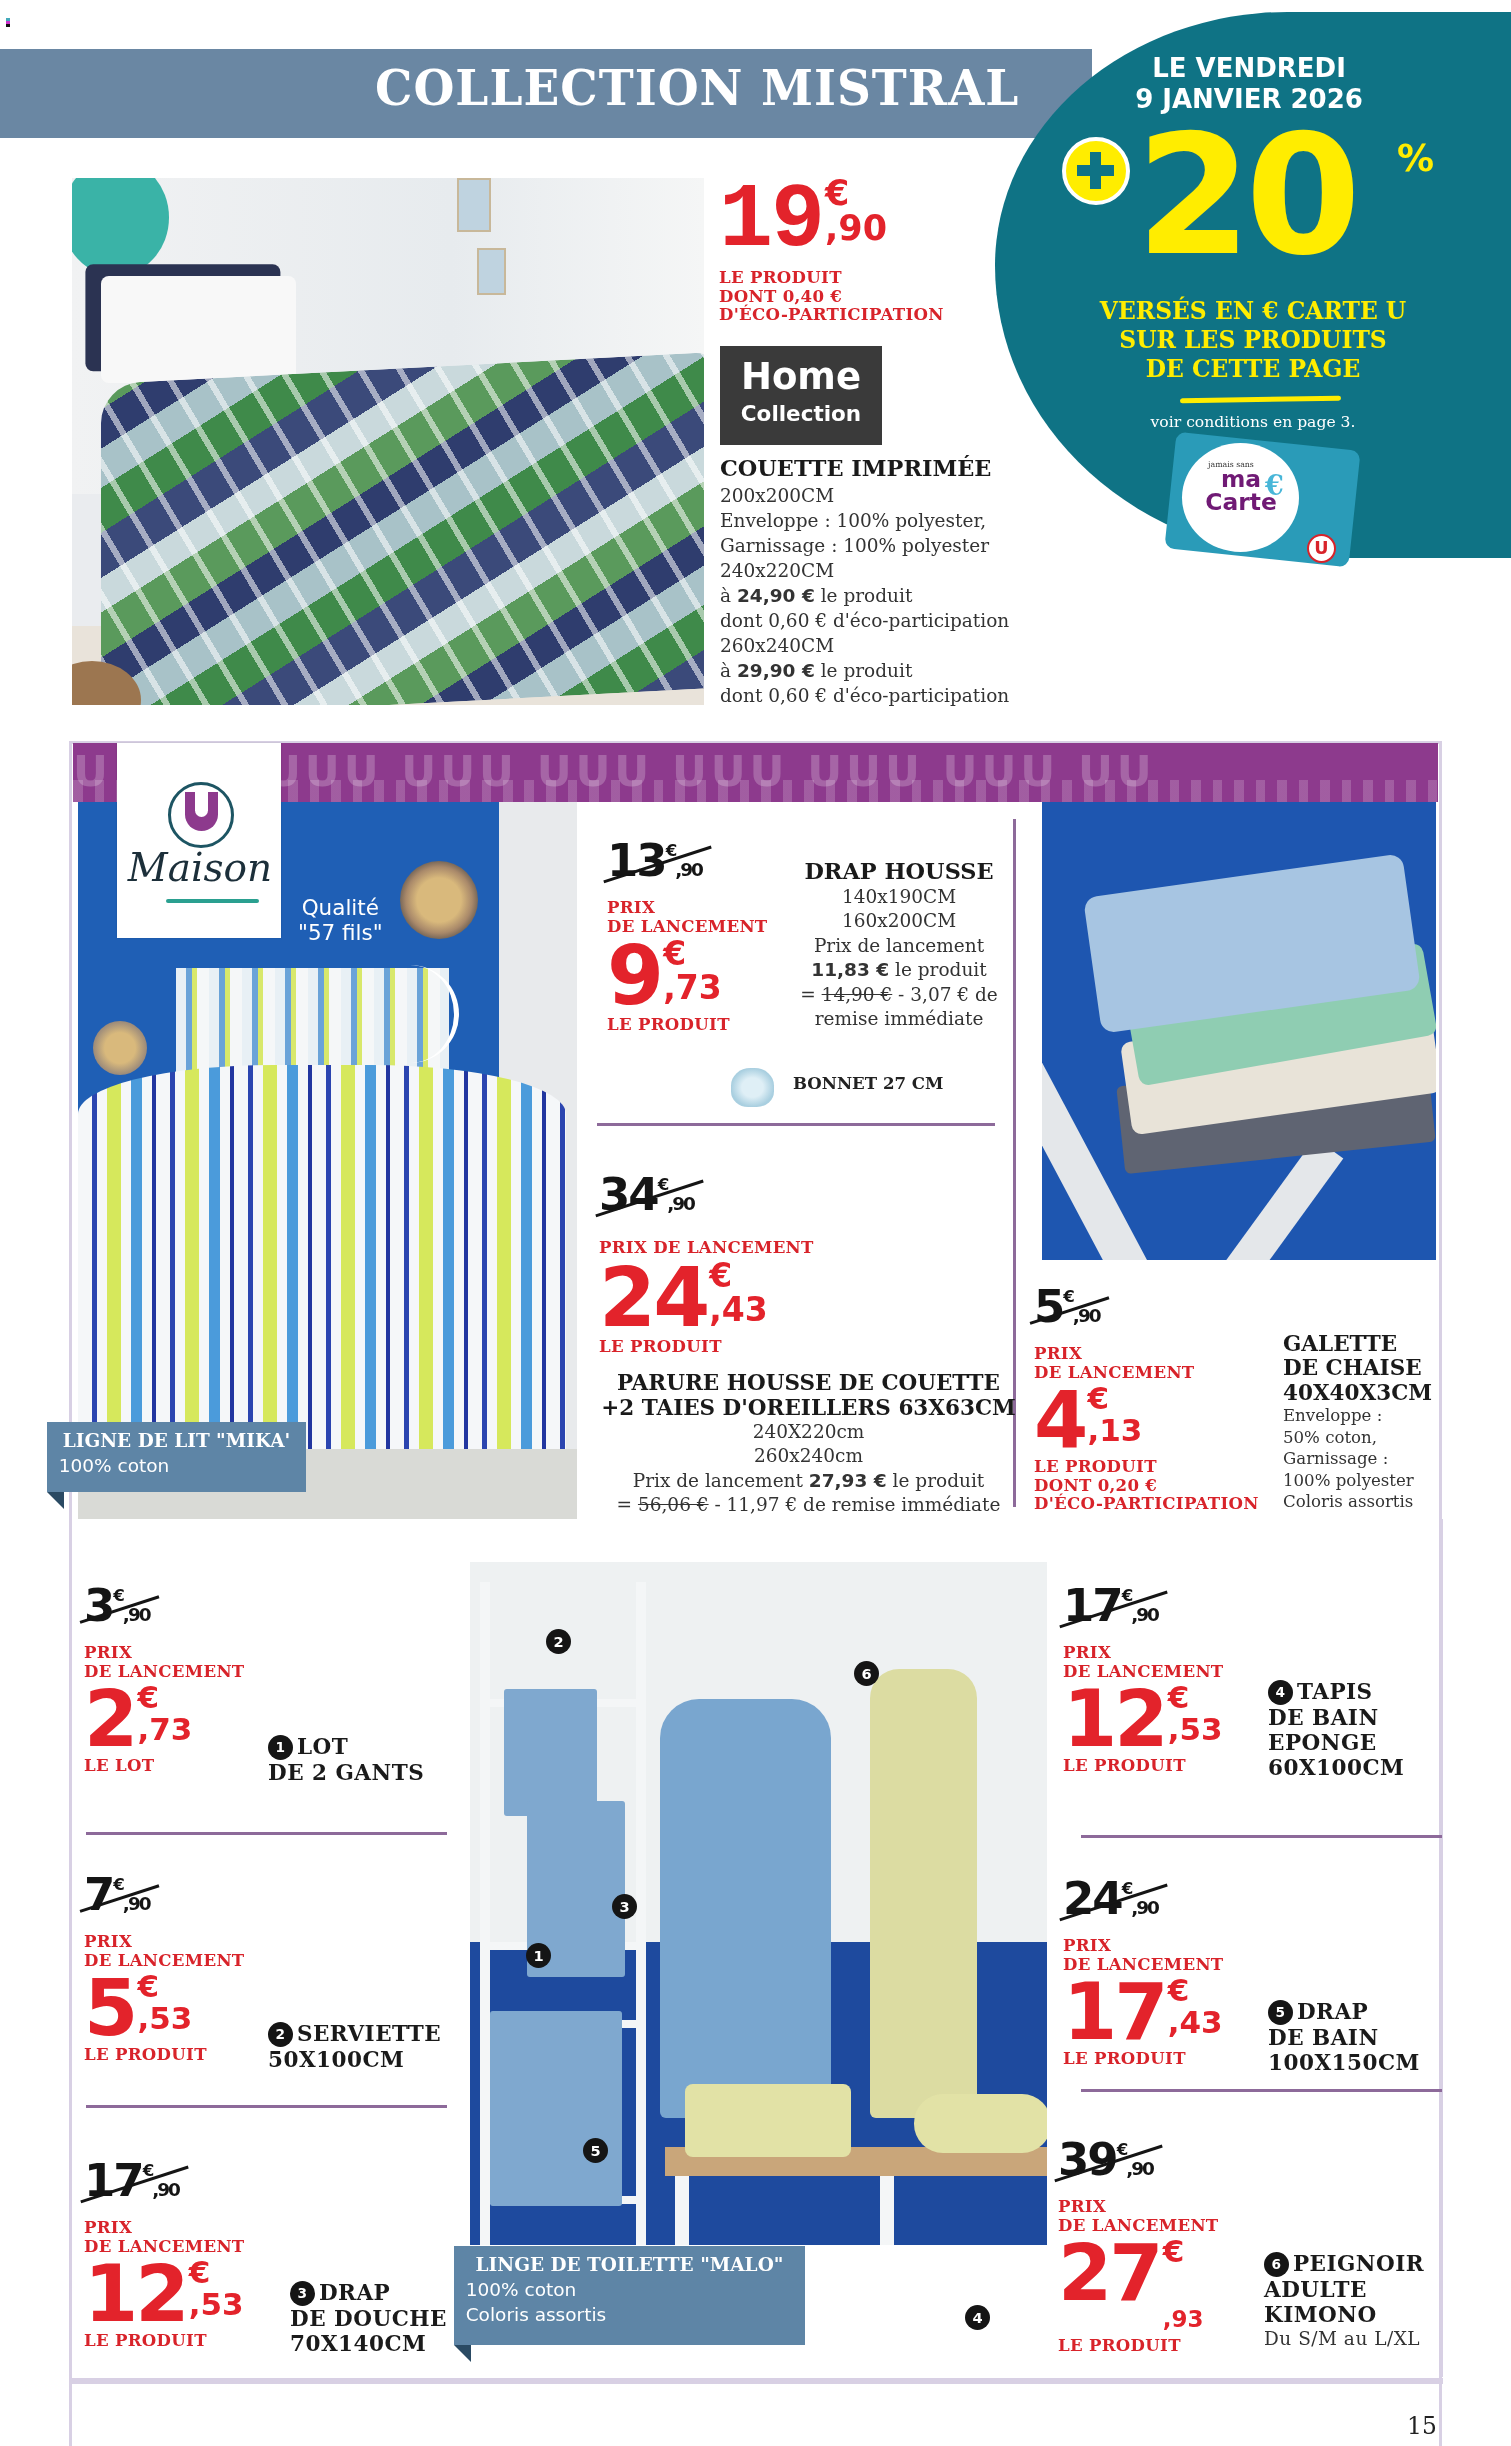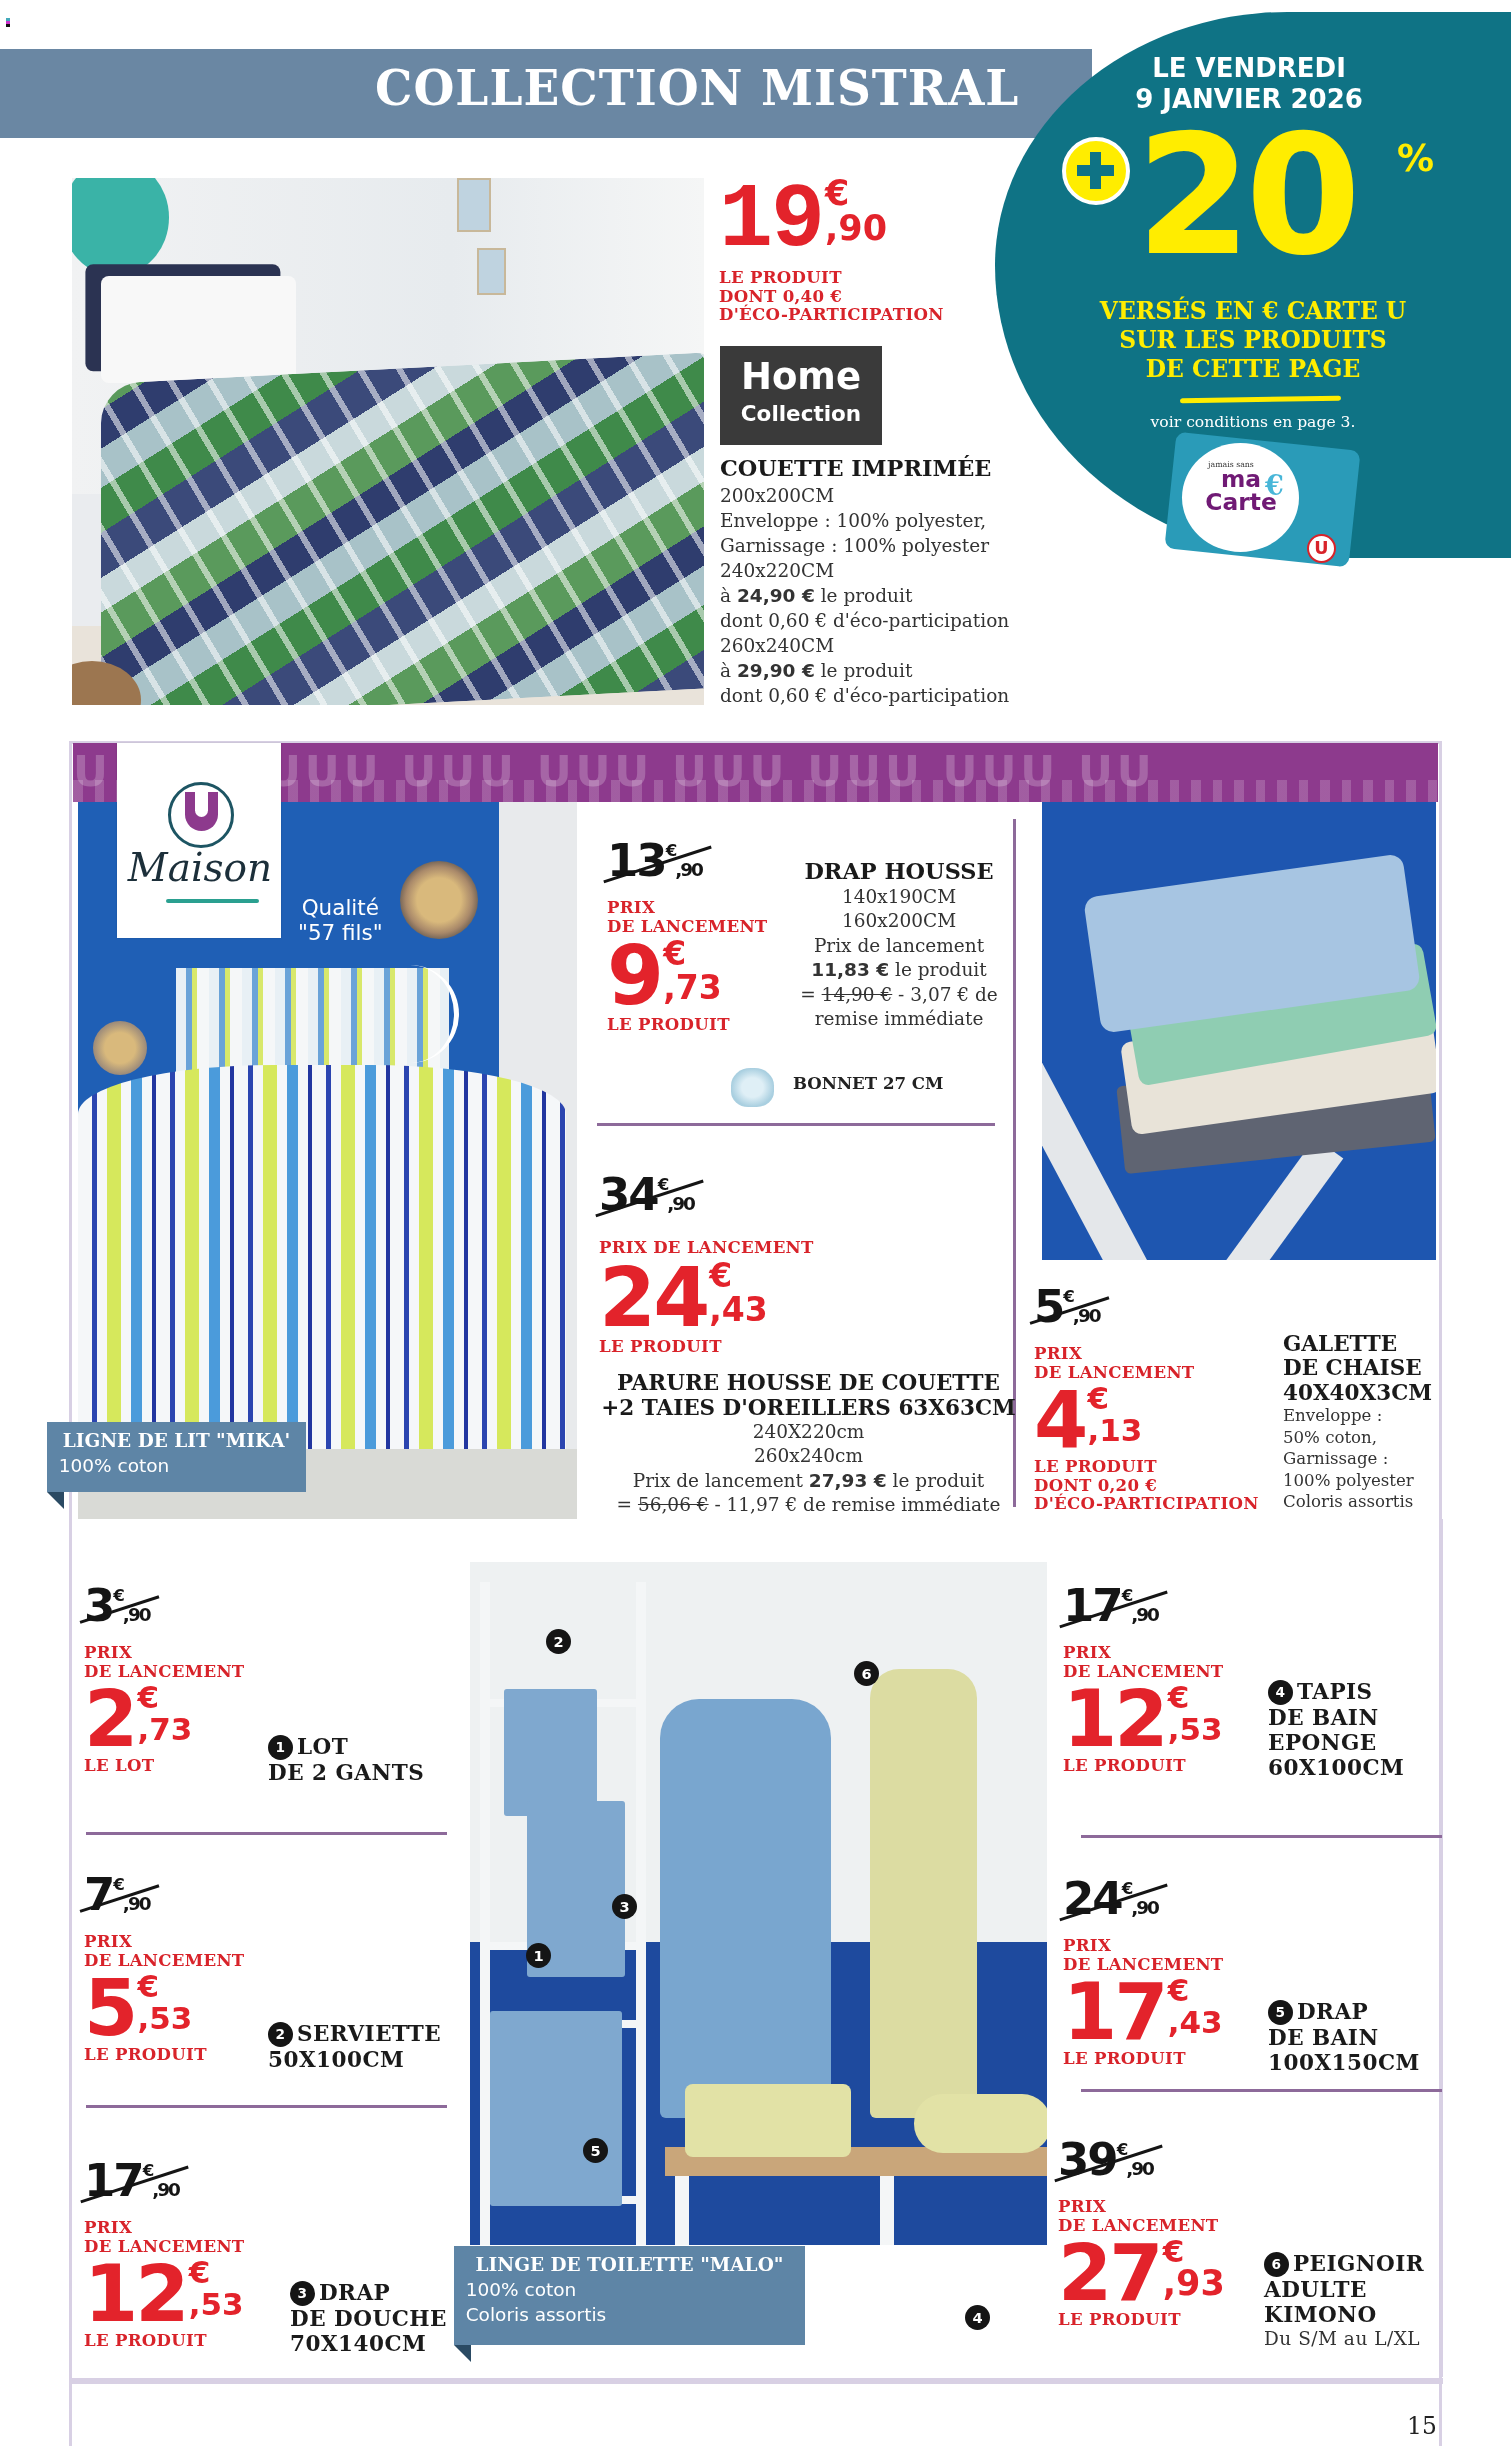--- a/index.html
+++ b/index.html
@@ -471,21 +471,21 @@
 <div class="pb" style="left:1058px;top:2126px;">
   <div class="old strike"><span>39</span><span class="eur">€</span><span class="dec">,90</span></div>
   <div class="red-lbl" style="margin-top:5.9px;">
       <div>PRIX</div>
       <div>DE LANCEMENT</div>
     </div>
   <div class="new">
     <span class="int" style="font-size:78px;">27</span>
     <span class="frac">
         <span class="cur" style="font-size:31px;">€</span>
-        <span style="font-size:35px;line-height:33px;">,93</span>
+        <span style="font-size:23px;line-height:33px;margin-top:36px;">,93</span>
       </span>
   </div>
   <div class="red-lbl">LE PRODUIT</div>
 </div>
 <div class="desc-b" style="left:1264px;top:2251px;">
   <div><span class="num-inline">6</span><span>PEIGNOIR</span></div>
   <div>ADULTE</div>
   <div>KIMONO</div>
   <div class="desc-n">Du S/M au L/XL</div>
 </div>

